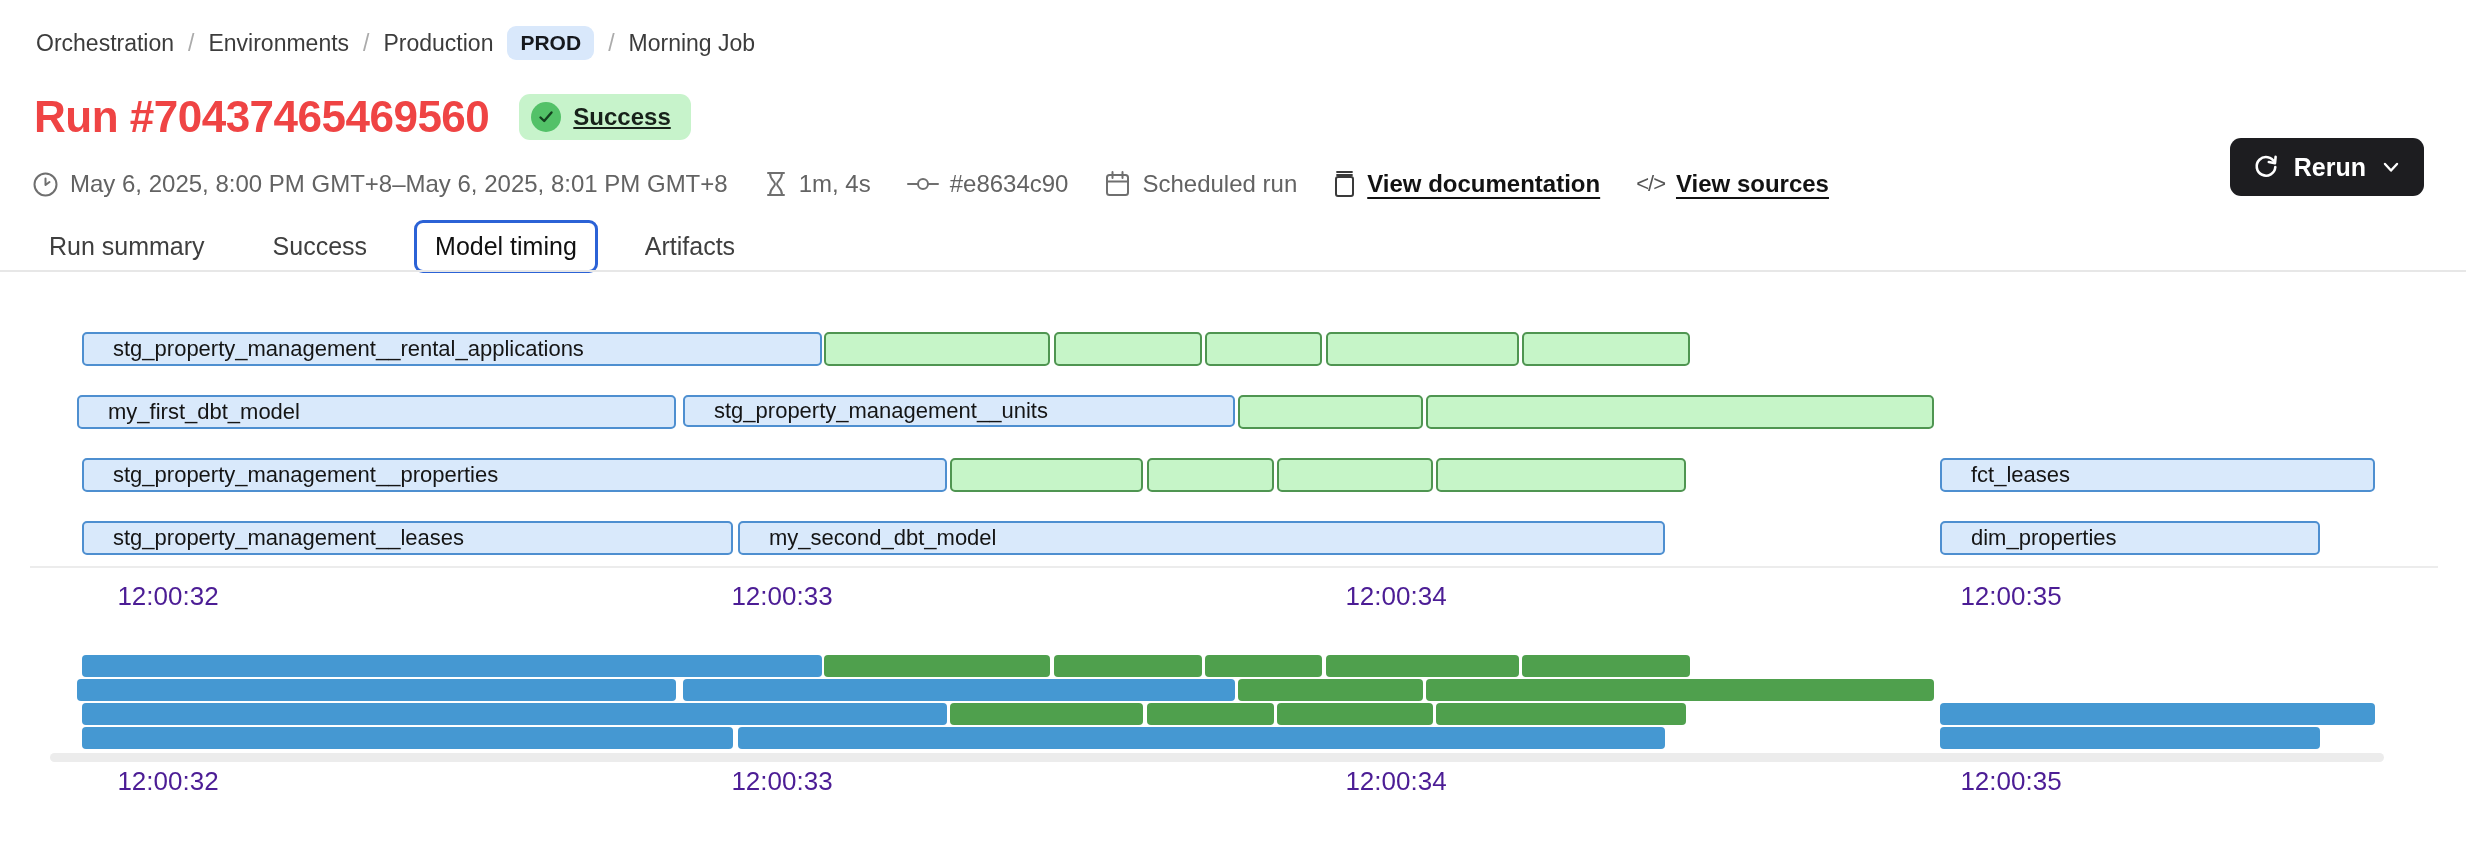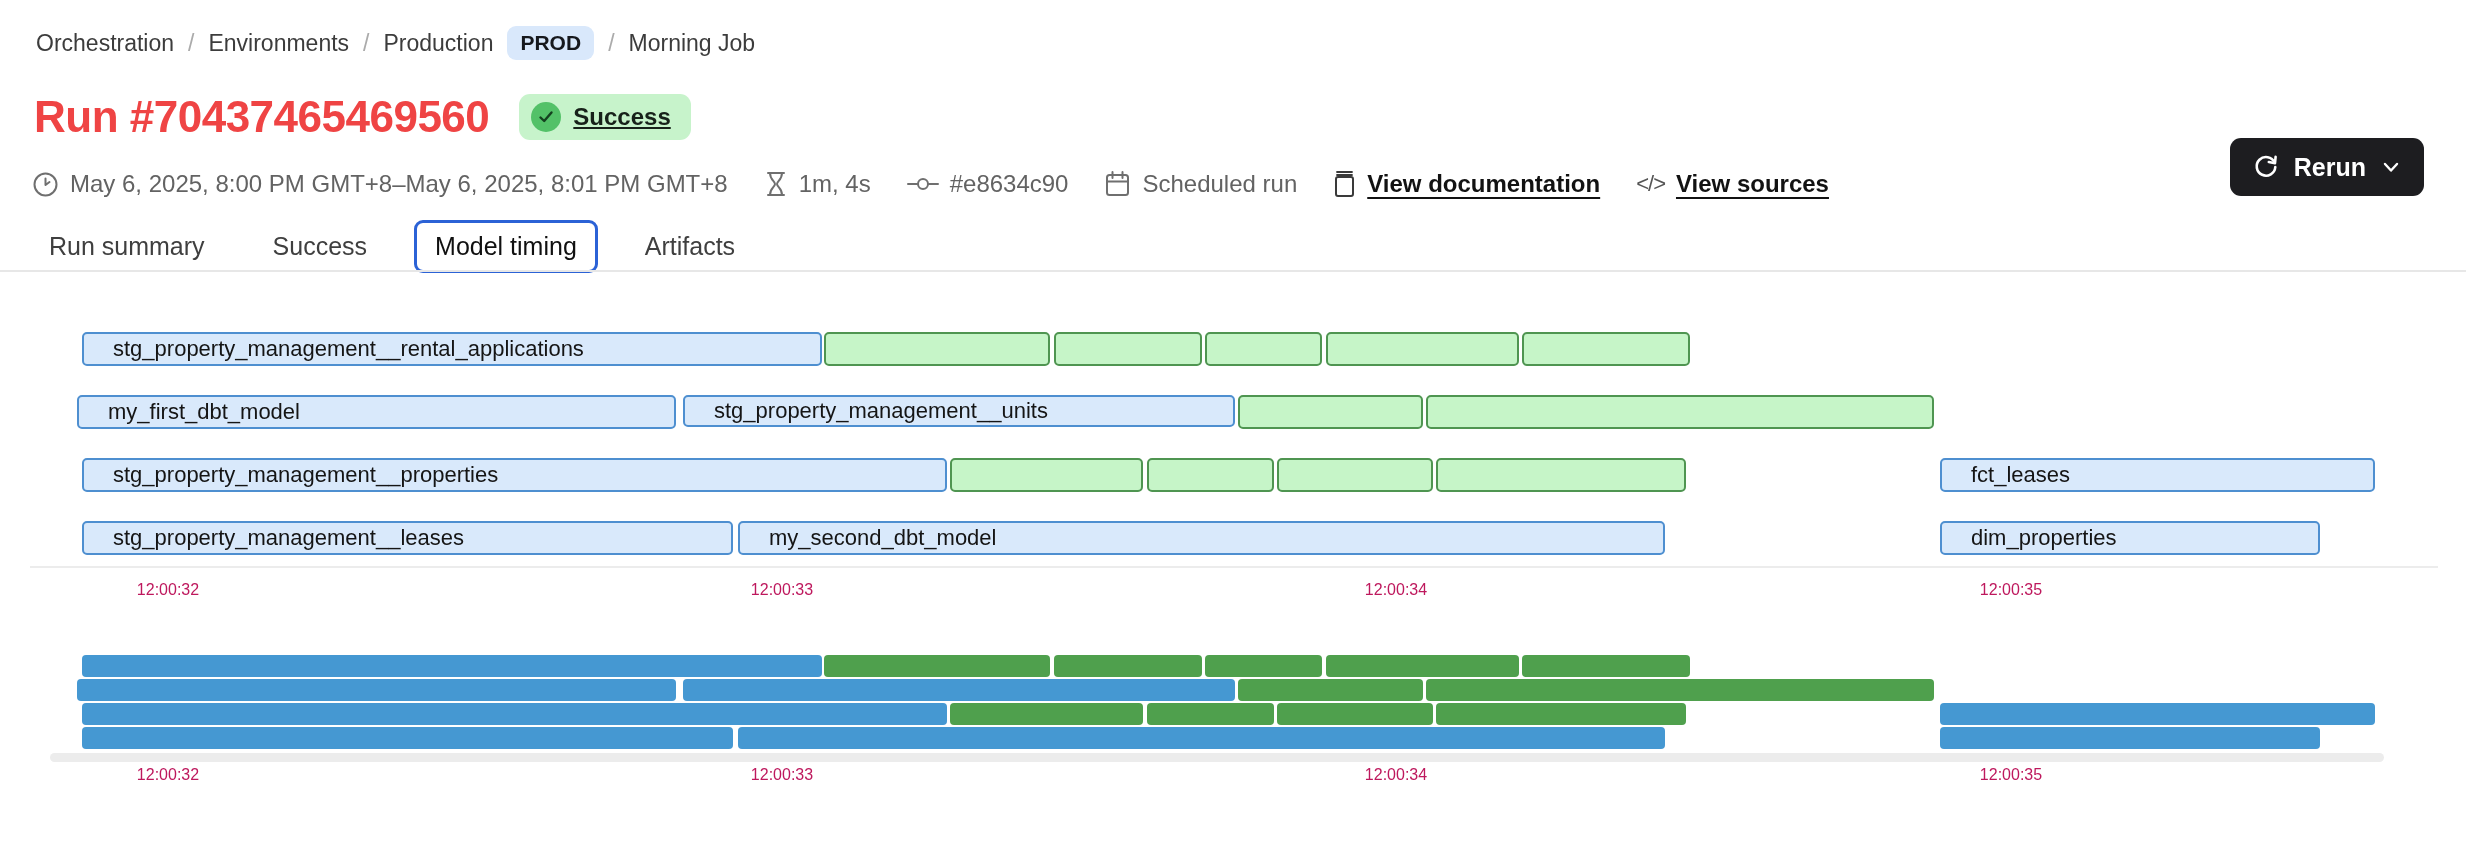--- a/index.html
+++ b/index.html
@@ -43,21 +43,21 @@
   
   .bar { position:absolute; border-radius:5px; border:2px solid; overflow:hidden;
     display:flex; align-items:center; cursor:pointer;padding-left:16px; }
   .bar.model-blue  { background:#d9e9fb; border-color:#4e8fd0; }
   .bar.model-green { background:#c6f5c8; border-color:#4f9551; }
   .bar .bar-label { font-size:22px; color:#151515; padding-left:13px; white-space:nowrap; }
   .mini-bar { position:absolute; border-radius:4px; }
   .mini-bar.model-blue  { background:#4598d2; }
   .mini-bar.model-green { background:#4fa04d; }
   .axis-line { position:absolute; left:30px; top:566px; width:2408px; height:2px; background:#ececec; }
-  .tick-label { position:absolute; transform:translateX(-50%); font-size:16px; color:#be185d; white-space:nowrap; }
+  .tick-label { position:absolute; transform:translateX(-50%); font-size:26px; color:#4c1d95; white-space:nowrap; }
   .mini-track { position:absolute; left:50px; top:753px; width:2334px; height:9px;
     background:#ececec; border-radius:5px; cursor:pointer; }
   svg { display:block; }
 </style>
 </head>
 <body>
 
 <div class="page">
 
   <nav class="breadcrumb">

